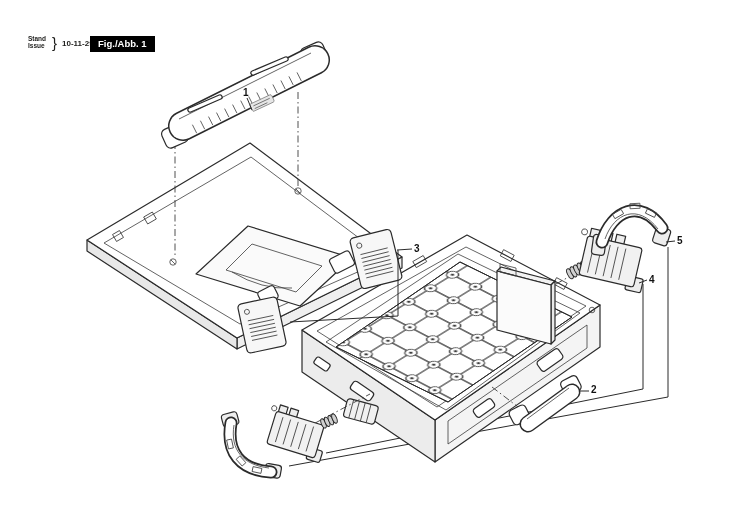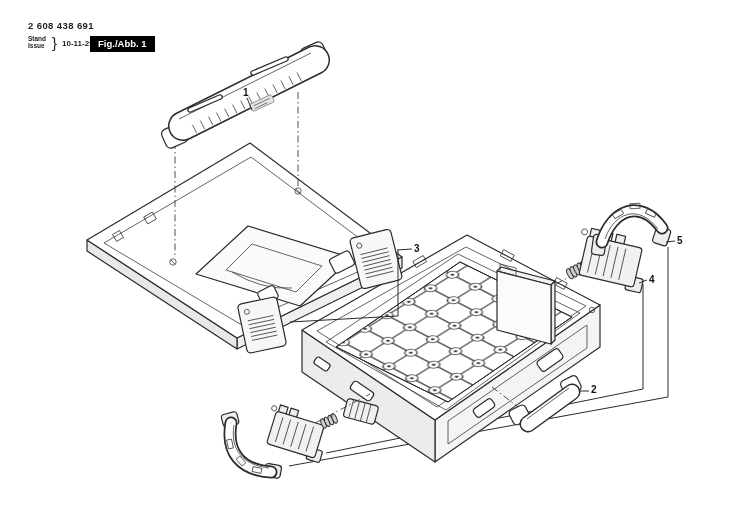--- a/index.html
+++ b/index.html
@@ -261,21 +261,20 @@
       <path class="ln" d="M675 241 L666 242"></path>
       <text class="lbl" x="243" y="96">1</text>
       <text class="lbl" x="591" y="393">2</text>
       <text class="lbl" x="414" y="252">3</text>
       <text class="lbl" x="649" y="283">4</text>
       <text class="lbl" x="677" y="244">5</text>
     </g>
   </svg>
 
   <div class="hdr" style="width:220px;height:40px;">
-    <div class="pn">2 608 438 691</div>
     <div class="standissue">
       <div>Stand</div>
       <div>Issue</div>
     </div>
     <div class="brace">}</div>
     <div class="date">10-11-29</div>
     <div class="figbadge">Fig./Abb. 1</div>
   </div>
 
 

